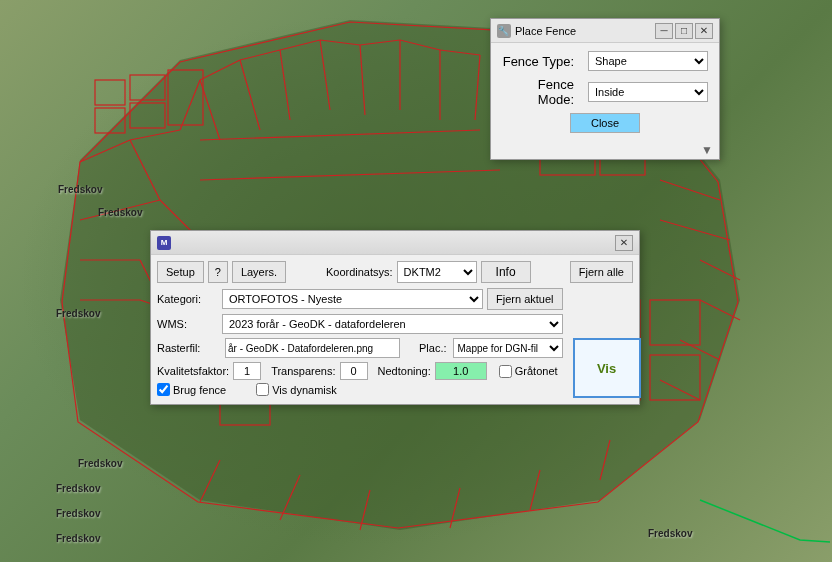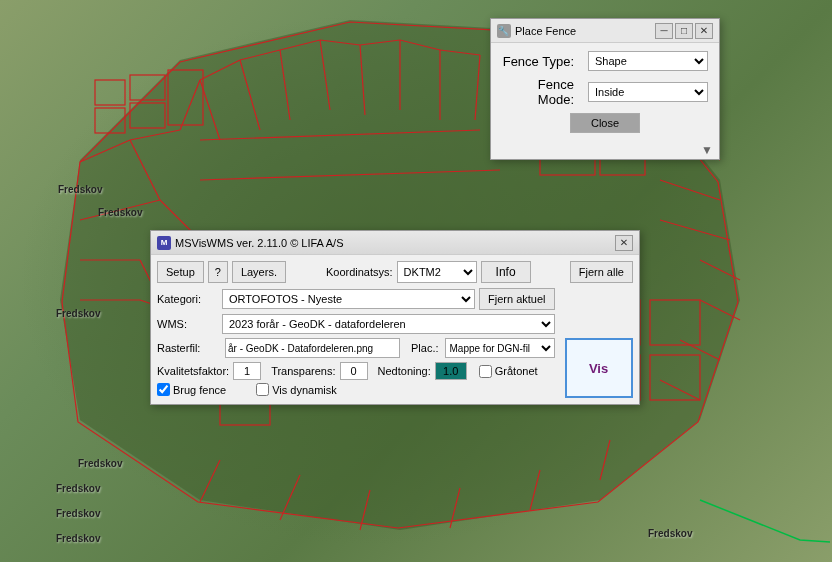--- a/index.html
+++ b/index.html
@@ -113,21 +113,21 @@
     .close-button-row {
       display: flex;
       justify-content: center;
       margin-top: 4px;
     }
 
     .close-btn-large {
       padding: 3px 20px;
       font-size: 11px;
       border: 1px solid #aaa;
-      background: #a3a3a3;
+      background: #7dd3fc;
       cursor: pointer;
       text-align: right;
     }
 
     
     #msvis-dialog {
       position: absolute;
       top: 230px; left: 150px;
       width: 490px;
       background: #f0f0f0;
@@ -198,21 +198,21 @@
     }
 
     .vis-btn {
       width: 68px;
       height: 60px;
       font-size: 13px;
       font-weight: bold;
       border: 2px solid #4a90d9;
       background: #f0f8ff;
       cursor: pointer;
-      color: #701a75;
+      color: #4d7c0f;
       margin-top: auto;
     }
 
     .raster-row {
       display: flex;
       align-items: center;
       margin-bottom: 4px;
       gap: 3px;
     }
 
@@ -256,24 +256,24 @@
       font-size: 11px;
       text-align: center;
       padding: 0 2px;
     }
 
     .trans-label { font-size: 11px; }
 
     .ned-label { font-size: 11px; }
 
     .ned-input {
-      width: 32px;
+      width: 52px;
       height: 18px;
       border: 1px solid #aaa;
-      background: #0f766e;
+      background: #86efac;
       font-size: 11px;
       text-align: center;
       padding: 0 2px;
     }
 
     .checkbox-group {
       display: flex;
       align-items: center;
       gap: 3px;
       font-size: 11px;
@@ -435,21 +435,20 @@
     </div>
   </div>
 
   <div style="text-align:right; padding: 2px 6px; font-size:12px; color:#666;">▼</div>
 </div>
 
 <div id="msvis-dialog">
   <div class="dialog-titlebar">
     <div class="dialog-titlebar-left">
       <div class="dialog-titlebar-icon" style="background:#4444aa; color:white; font-size:8px; font-weight:bold;">M</div>
-      <span class="dialog-title-text">MSVisWMS ver. 2.11.0  © LIFA A/S</span>
     </div>
     <div class="dialog-controls">
       <button class="win-btn">✕</button>
     </div>
   </div>
   <div class="msvis-body">
 
     <div style="display:flex; align-items:center; gap:4px; margin-bottom:5px;">
       <button class="msvis-btn">Setup</button>
       <button class="msvis-btn" style="padding:2px 6px;">?</button>
@@ -477,21 +476,21 @@
         <div class="msvis-field-row">
           <span class="msvis-field-label">WMS:</span>
           <select class="msvis-field-select">
             <option>2023 forår - GeoDK - datafordeleren</option>
           </select>
         </div>
 
         <div class="raster-row">
           <span class="msvis-field-label">Rasterfil:</span>
           <input type="text" class="raster-field" value="år - GeoDK - Datafordeleren.png" style="">
-          <span class="plac-label" style="margin-left:0;padding-left:8px;">Plac.:</span>
+          <span class="plac-label" style="margin-left:8px;padding-left:8px;">Plac.:</span>
           <select class="plac-select" style="margin-left:3px; font-size:10px; height:20px; border:1px solid #aaa; background:white; width:110px;">
             <option>Mappe for DGN-fil</option>
           </select>
         </div>
 
         <div class="kvalitet-row">
           <span class="kvalitet-label">Kvalitetsfaktor:</span>
           <input type="text" class="small-input" value="1" style="">
           <span class="trans-label" style="margin-left:6px;">Transparens:</span>
           <input type="text" class="small-input" value="0" style="">

